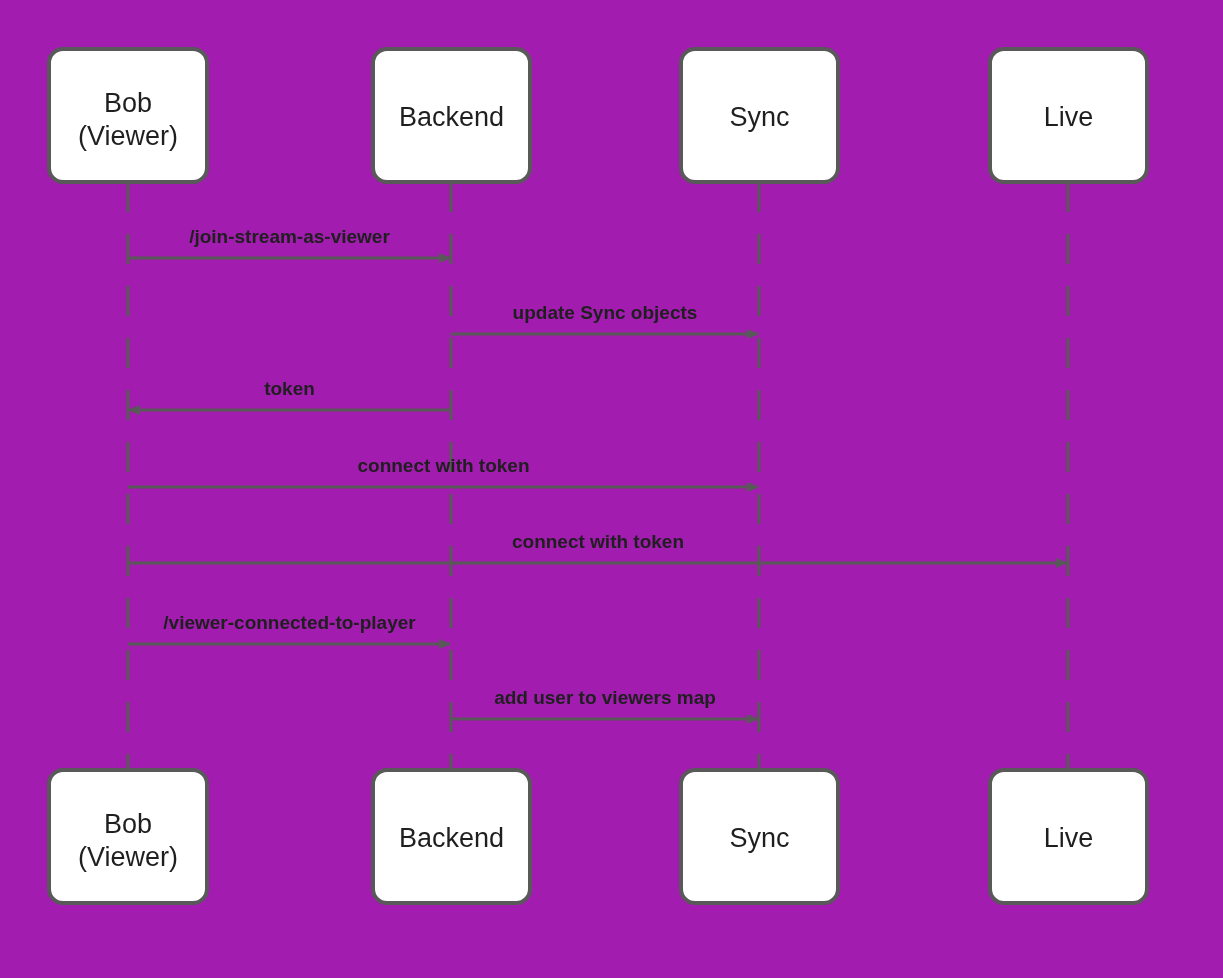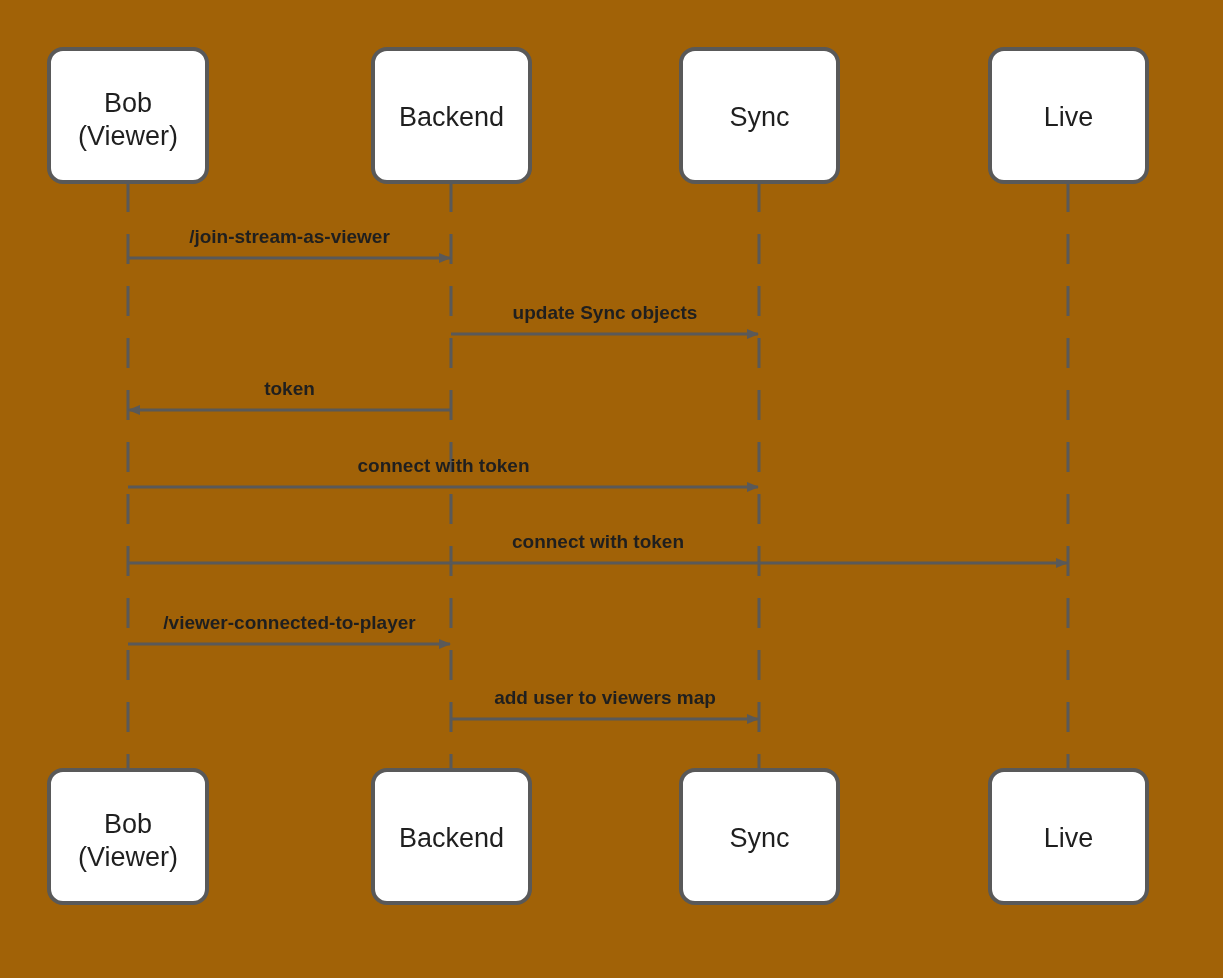--- a/index.html
+++ b/index.html
@@ -8,21 +8,21 @@
     padding: 0;
     background: #ffffff;
   }
   body {
     font-family: "Liberation Sans", sans-serif;
   }
   #diagram-root {
     position: relative;
     width: 1223px;
     height: 978px;
-    background: #a16207;
+    background: #a21caf;
     overflow: hidden;
   }
   svg.diagram-canvas {
     position: absolute;
     left: 0;
     top: 0;
     width: 1223px;
     height: 978px;
     display: block;
   }

